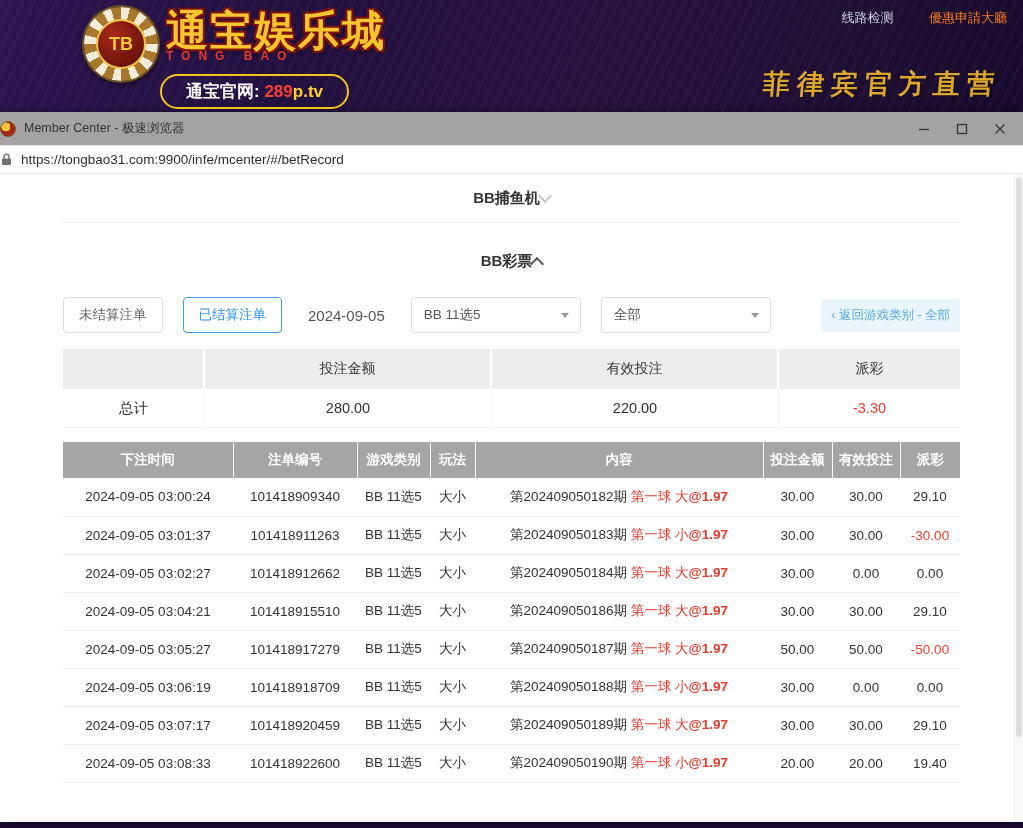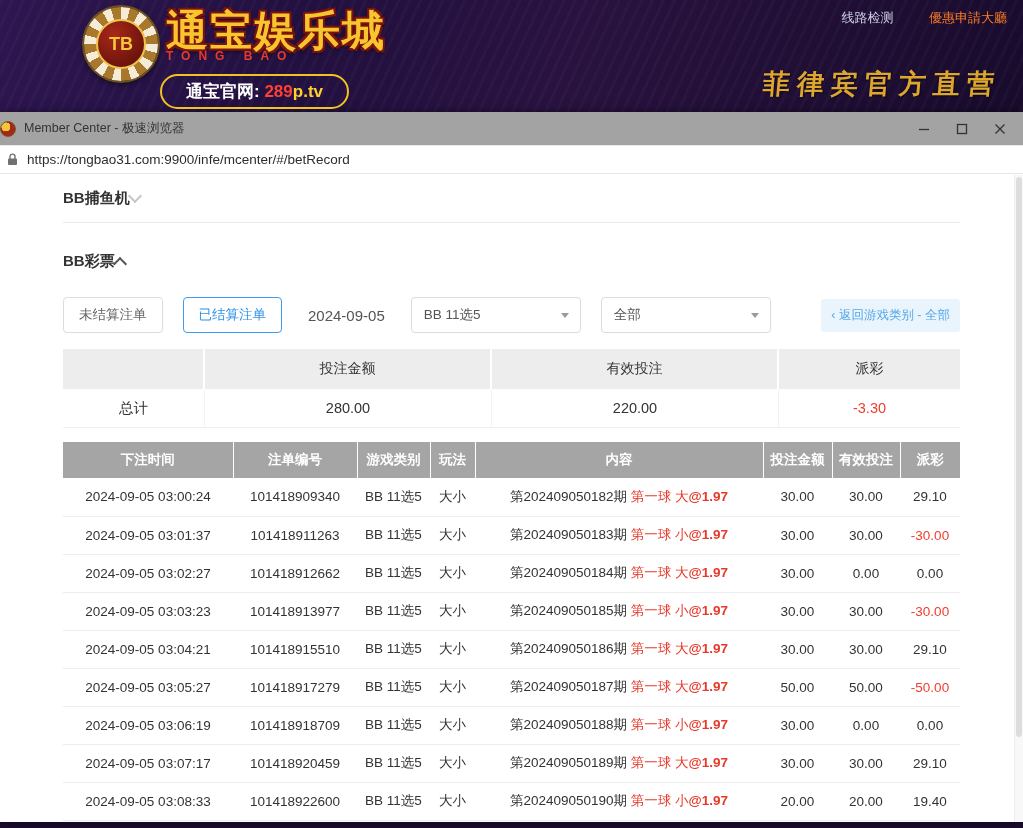--- a/index.html
+++ b/index.html
@@ -78,33 +78,33 @@
     width:16px; height:16px; border-radius:50%;
     background:radial-gradient(circle at 35% 35%, #f6c63a 0 34%, #a3271a 36% 100%);
     border:1px solid #7a5a1e; margin-right:8px;
   }
   .title-text { font-size:12.5px; color:#333; }
   .win-controls { position:absolute; right:4px; top:0; height:33px; display:flex; }
   .win-btn { width:38px; height:33px; display:flex; align-items:center; justify-content:center; cursor:pointer; }
   .addressbar {
     height:29px; display:flex; align-items:center;
     border-top:1px solid #e7e7e7; border-bottom:1px solid #e7e7e7;
-    padding-left:7px; background:#fff;
+    padding-left:1px; background:#fff;
   }
   .lock { margin-right:9px; display:flex; }
   .url { font-size:13.5px; color:#2d2d2d; }
 
   .content {
     position:absolute; top:63px; bottom:0; left:0; right:0;
     background:#fff; padding:0 63px; overflow:hidden;
   }
 
   
   .section-row {
-    height:48px; display:flex; align-items:center; justify-content:flex-start;
+    height:48px; display:flex; align-items:center; justify-content:center;
     cursor:pointer;
   }
   .section-row.divided { border-bottom:1px solid #ebebeb; }
   .section-title { font-size:15px; font-weight:bold; color:#333; }
   .chev { width:10px; height:10px; border-right:2px solid #c6c6c6; border-bottom:2px solid #c6c6c6; }
   .chev.down { transform:rotate(45deg); margin-top:-6px; }
   .chev.up { transform:rotate(-135deg); border-color:#555; margin-top:6px; }
   .lottery-row { margin-top:14px; }
 
   
@@ -311,30 +311,20 @@
     <td>2024-09-05 03:02:27</td>
     <td>101418912662</td>
     <td>BB 11选5</td>
     <td>大小</td>
     <td class="content-cell"><span class="issue">第202409050184期</span> <span class="pick">第一球 大</span><span class="odds">@1.97</span></td>
     <td>30.00</td>
     <td>0.00</td>
     <td>0.00</td>
   </tr>
 
-  <tr>
-    <td>2024-09-05 03:03:23</td>
-    <td>101418913977</td>
-    <td>BB 11选5</td>
-    <td>大小</td>
-    <td class="content-cell"><span class="issue">第202409050185期</span> <span class="pick">第一球 小</span><span class="odds">@1.97</span></td>
-    <td>30.00</td>
-    <td>30.00</td>
-    <td class="red">-30.00</td>
-  </tr>
 
   <tr>
     <td>2024-09-05 03:04:21</td>
     <td>101418915510</td>
     <td>BB 11选5</td>
     <td>大小</td>
     <td class="content-cell"><span class="issue">第202409050186期</span> <span class="pick">第一球 大</span><span class="odds">@1.97</span></td>
     <td>30.00</td>
     <td>30.00</td>
     <td>29.10</td>

